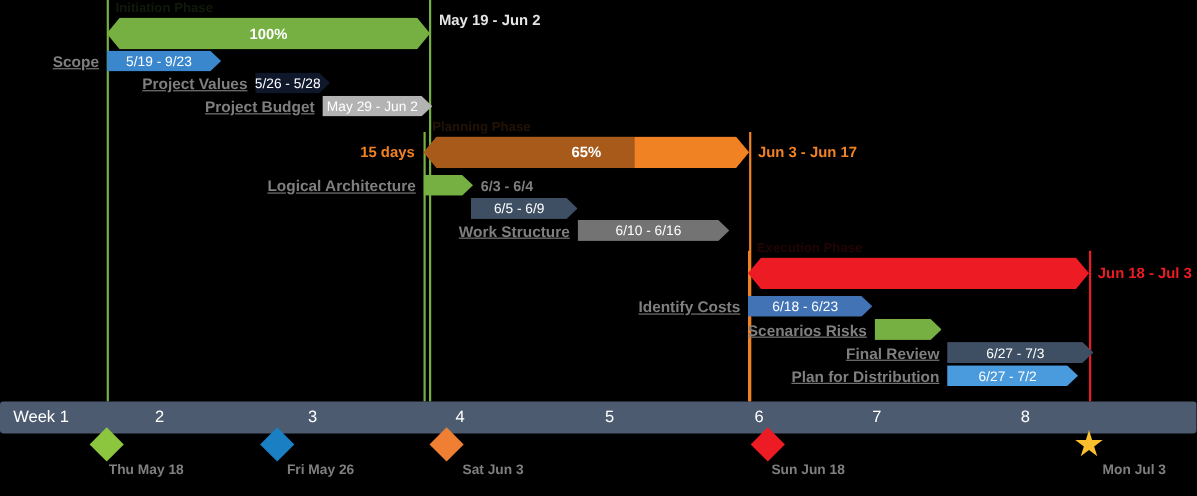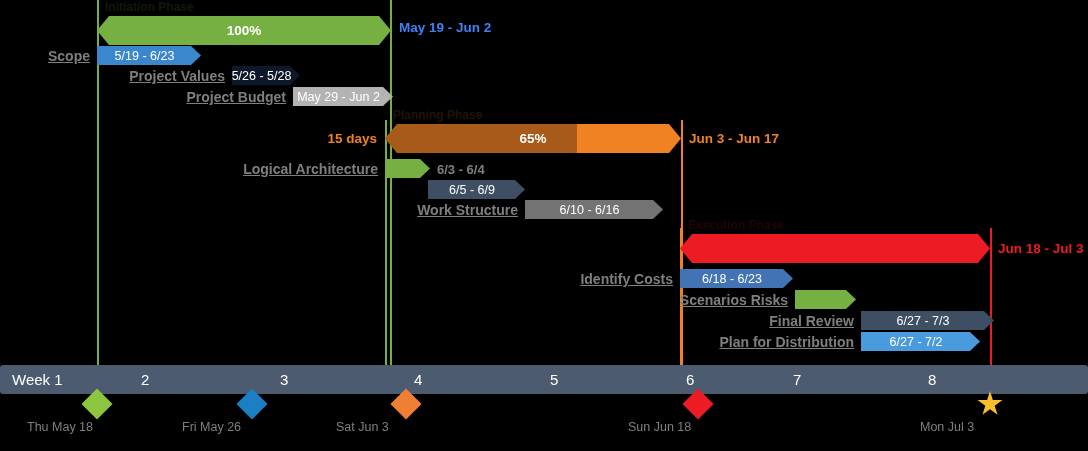--- a/index.html
+++ b/index.html
@@ -121,42 +121,42 @@
     width: 22px; height: 22px;
     transform: rotate(45deg);
   }
   .star {
     width: 26px; height: 26px;
   }
   .mslabel {
     position: absolute;
     color: #7f7f7f;
     font-size: 12.5px;
-    font-weight: normal;
-    white-space: nowrap;
-    text-align: left;
+    font-weight: bold;
+    white-space: nowrap;
+    text-align: right;
   }
 </style>
 </head>
 <body>
 
 <div id="chart">
     <div class="gridline" style="left: 97px; top: 0px; height: 365px; background: rgb(118, 176, 67);"></div>
     <div class="gridline" style="left: 390px; top: 0px; height: 365px; background: rgb(118, 176, 67);"></div>
     <div class="gridline" style="left: 385px; top: 120px; height: 245px; background: rgb(118, 176, 67);"></div>
     <div class="gridline" style="left: 681px; top: 120px; height: 245px; background: rgb(240, 130, 36);"></div>
     <div class="gridline" style="left: 680px; top: 228px; height: 137px; background: rgb(240, 130, 36);"></div>
     <div class="gridline" style="left: 990px; top: 228px; height: 137px; background: rgb(237, 28, 36);"></div>
     <div class="grouptitle" style="left: 105px; top: 0px; color: rgb(118, 176, 67);">Initiation Phase</div>
     <div class="bar summarybar" style="left: 97px; top: 16px; width: 294px; background: rgb(118, 176, 67);">
       <span class="summary-pct">100%</span>
     </div>
-    <div class="sumright" style="left: 399px; top: 20px; color: #3b82f6;">May 19 - Jun 2</div>
+    <div class="sumright" style="left: 399px; top: 11px; color: #e5e5e5;">May 19 - Jun 2</div>
     <div class="bar taskbar" style="left: 97px; top: 46px; width: 104px; background: rgb(58, 135, 205);">
-      <span class="barlabel">5/19 - 6/23</span>
+      <span class="barlabel">5/19 - 9/23</span>
     </div>
     <div class="rowlabel" style="right: 998px; top: 48px;">Scope</div>
     <div class="bar taskbar" style="left: 232px; top: 66px; width: 68px; background: #0f172a;">
       <span class="barlabel">5/26 - 5/28</span>
     </div>
     <div class="rowlabel" style="right: 863px; top: 68px;">Project Values</div>
     <div class="bar taskbar" style="left: 293px; top: 87px; width: 100px; background: rgb(179, 179, 179);">
       <span class="barlabel">May 29 - Jun 2</span>
     </div>
     <div class="rowlabel" style="right: 802px; top: 89px;">Project Budget</div>

